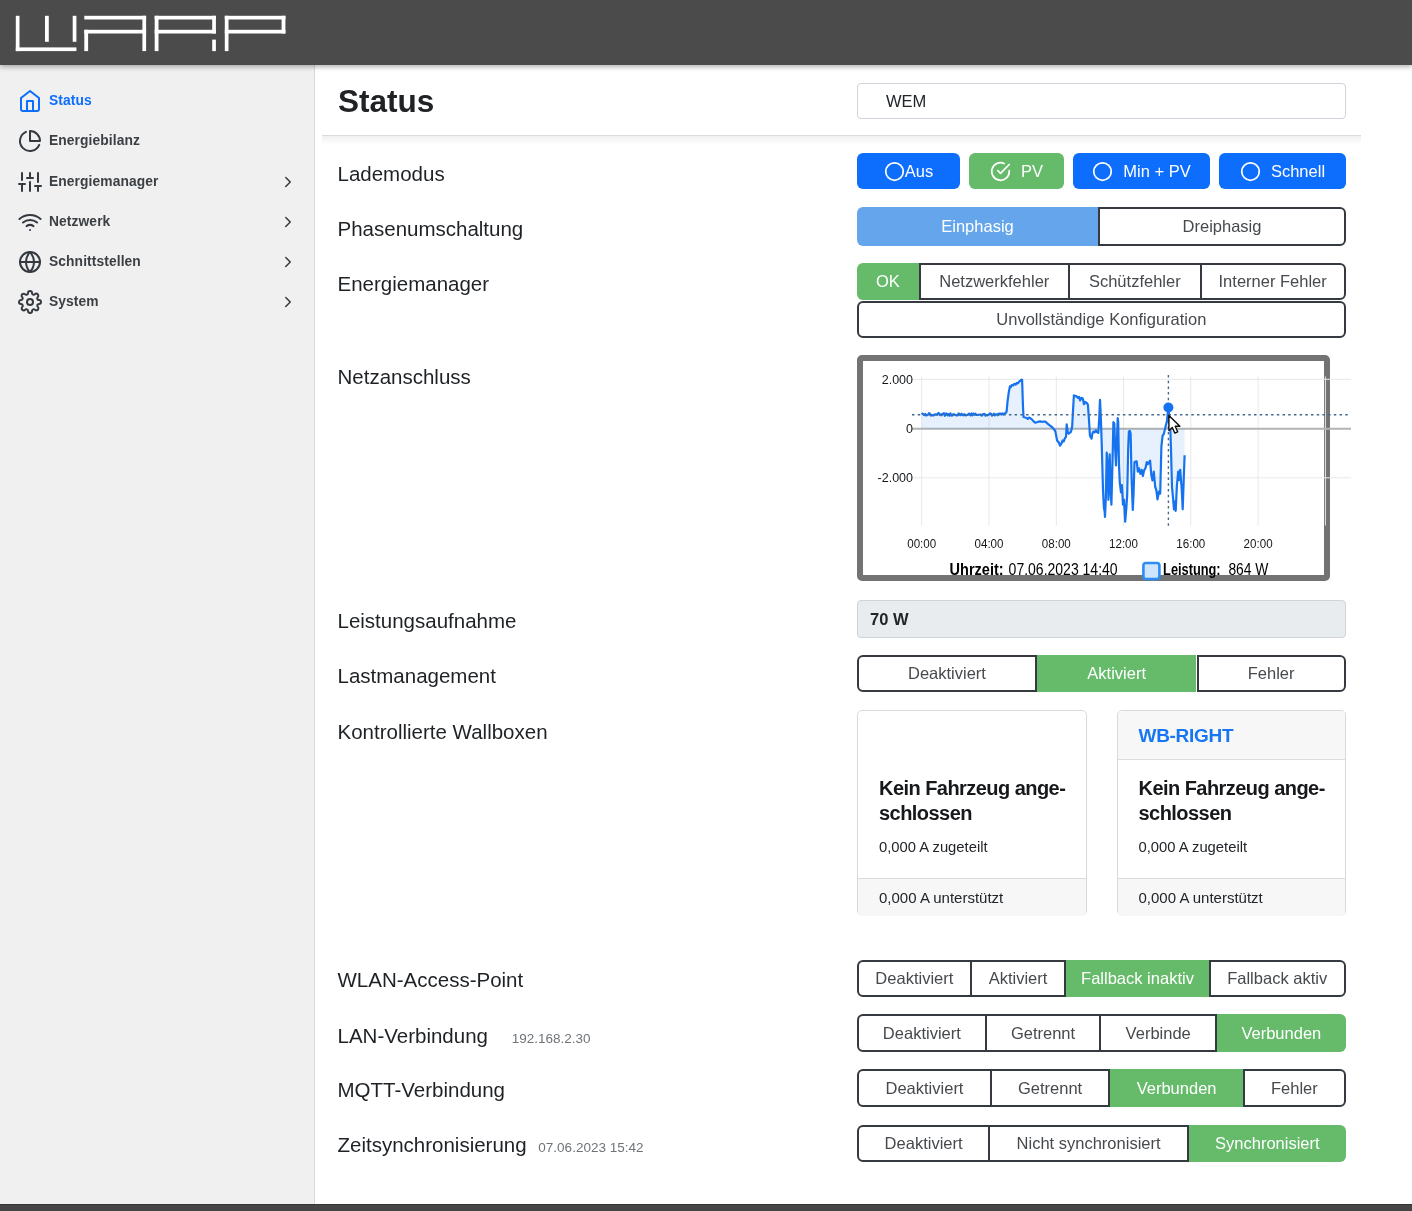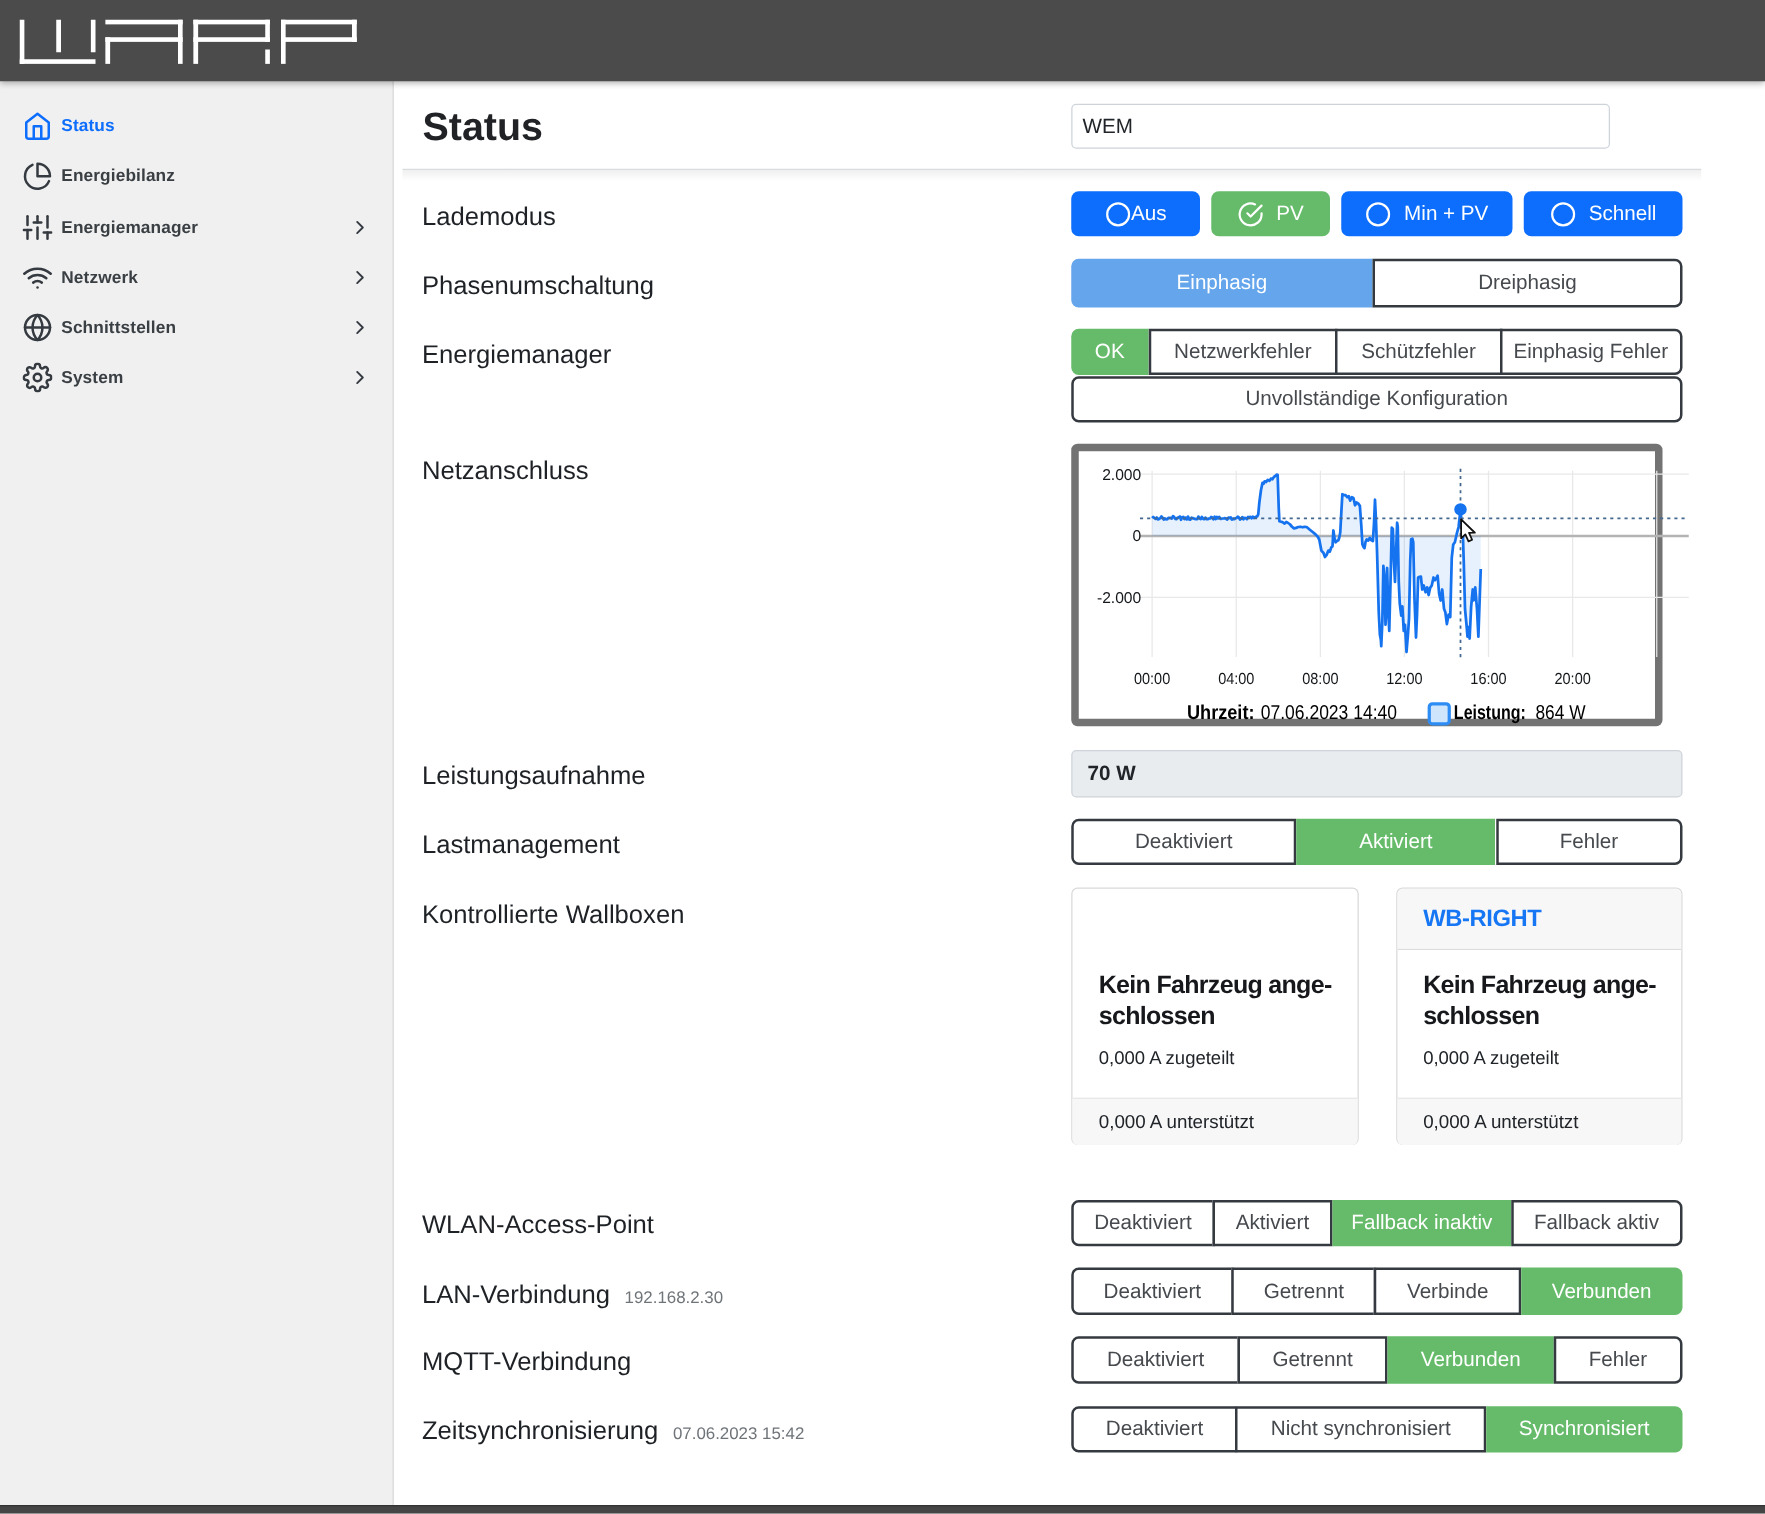--- a/index.html
+++ b/index.html
@@ -7,21 +7,21 @@
   body { font-family:"Liberation Sans",sans-serif; background:#fff; color:#212529; position:relative; }
   .topbar { position:absolute; left:0; top:0; width:1412px; height:65px; background:#4b4b4b; box-shadow:0 2px 5px rgba(0,0,0,.3); z-index:20; }
   .sidebar { position:absolute; left:0; top:65px; width:315px; height:1139px; background:#f0f0f0; border-right:1px solid #d9d9d9; z-index:5; }
   .navitem { position:absolute; left:0; width:315px; height:40px; }
   .navitem .ic { position:absolute; left:18px; top:8px; width:24px; height:24px; }
   .navitem .lbl { position:absolute; left:49px; top:0; height:40px; line-height:40px; font-size:13.8px; font-weight:700; color:#3a3f44; letter-spacing:0.1px; }
   .navitem .chev { position:absolute; left:279px; top:11px; width:18px; height:18px; }
   .navitem.active .lbl { color:#0d6efd; }
   .footer { position:absolute; left:0; top:1204px; width:1412px; height:7px; background:#454545; border-top:1px solid #333; z-index:20; }
   .h1 { position:absolute; left:338px; top:83px; font-size:31.5px; font-weight:700; color:#202225; }
-  .weminput { position:absolute; left:857px; top:83px; width:431px; height:36px; border:1px solid #ced4da; border-radius:4px; background:#fff; font-size:16.5px; line-height:34px; padding-left:8px; color:#212529; }
+  .weminput { position:absolute; left:857px; top:83px; width:489px; height:36px; border:1px solid #ced4da; border-radius:4px; background:#fff; font-size:16.5px; line-height:34px; padding-left:28px; color:#212529; }
   .hr { position:absolute; left:322px; top:135px; width:1039px; height:1px; background:#d9dcdf; }
   .hrshadow { position:absolute; left:322px; top:136px; width:1039px; height:9px; background:linear-gradient(to bottom, rgba(130,130,130,.12), rgba(130,130,130,0)); }
   .rowlabel { position:absolute; left:337.5px; font-size:20.5px; color:#1e2125; white-space:nowrap; }
   .sublabel { font-size:13.5px; color:#6f7479; }
   .btn { position:absolute; display:flex; align-items:center; justify-content:center; font-size:16.5px; white-space:nowrap; }
   .bblue { background:#0d6efd; color:#fff; border-radius:6px; }
   .bgreen { background:#66bb6a; color:#fff; }
   .bwhite { background:#fff; color:#46494d; border:2px solid #343a40; }
   .blightblue { background:#64a5eb; color:#fff; }
   .rl { border-radius:6px 0 0 6px; }
@@ -160,21 +160,21 @@
   </div>
 
   <div class="rowlabel" style="top:216.5px">Phasenumschaltung</div>
   <div class="btn blightblue rl" style="left:857px;top:207px;width:241px;height:39px">Einphasig</div>
   <div class="btn bwhite rr" style="left:1098px;top:207px;width:248px;height:39px">Dreiphasig</div>
 
   <div class="rowlabel" style="top:272px">Energiemanager</div>
   <div class="btn bgreen rl" style="left:857px;top:263px;width:61.6px;height:37px">OK</div>
   <div class="btn bwhite" style="left:918.6px;top:263px;width:151.4px;height:37px">Netzwerkfehler</div>
   <div class="btn bwhite" style="left:1068px;top:263px;width:133.6px;height:37px">Schützfehler</div>
-  <div class="btn bwhite rr" style="left:1199.6px;top:263px;width:146.1px;height:37px">Einphasig Fehler</div>
+  <div class="btn bwhite rr" style="left:1199.6px;top:263px;width:146.1px;height:37px">Interner Fehler</div>
   <div class="btn bwhite ra" style="left:857px;top:301px;width:488.7px;height:37px">Unvollständige Konfiguration</div>
 
   <div class="rowlabel" style="top:364.5px">Netzanschluss</div>
   <div class="chartbox">
   <svg width="492" height="225" viewBox="0 0 492 225" style="position:absolute;left:-3px;top:-1px" font-family="Liberation Sans, sans-serif">
     <g stroke="#e8e8e8" stroke-width="1">
         <line x1="61.7" y1="16.5" x2="61.7" y2="165.6"></line>
         <line x1="129.0" y1="16.5" x2="129.0" y2="165.6"></line>
         <line x1="196.3" y1="16.5" x2="196.3" y2="165.6"></line>
         <line x1="263.5" y1="16.5" x2="263.5" y2="165.6"></line>
@@ -238,21 +238,21 @@
     <div class="cardbody-sub">0,000 A zugeteilt</div>
     <div class="cardfoot">0,000 A unterstützt</div>
   </div>
 
   <div class="rowlabel" style="top:968px">WLAN-Access-Point</div>
   <div class="btn bwhite rl" style="left:857px;top:959.5px;width:114.7px;height:37px">Deaktiviert</div>
   <div class="btn bwhite" style="left:969.7px;top:959.5px;width:96.6px;height:37px">Aktiviert</div>
   <div class="btn bgreen" style="left:1066.3px;top:959.5px;width:142.4px;height:37px">Fallback inaktiv</div>
   <div class="btn bwhite rr" style="left:1208.7px;top:959.5px;width:137px;height:37px">Fallback aktiv</div>
 
-  <div class="rowlabel" style="top:1023.5px">LAN-Verbindung <span class="sublabel" style="margin-left:6px">192.168.2.30</span></div>
+  <div class="rowlabel" style="top:1023.5px">LAN-Verbindung <span class="sublabel" style="margin-left:18px">192.168.2.30</span></div>
   <div class="btn bwhite rl" style="left:857px;top:1014px;width:129.7px;height:38px">Deaktiviert</div>
   <div class="btn bwhite" style="left:984.7px;top:1014px;width:116.7px;height:38px">Getrennt</div>
   <div class="btn bwhite" style="left:1099.4px;top:1014px;width:117.6px;height:38px">Verbinde</div>
   <div class="btn bgreen rr" style="left:1217px;top:1014px;width:128.7px;height:38px">Verbunden</div>
 
   <div class="rowlabel" style="top:1078px">MQTT-Verbindung</div>
   <div class="btn bwhite rl" style="left:857px;top:1069px;width:135px;height:38px">Deaktiviert</div>
   <div class="btn bwhite" style="left:990px;top:1069px;width:120.1px;height:38px">Getrennt</div>
   <div class="btn bgreen" style="left:1110.1px;top:1069px;width:133px;height:38px">Verbunden</div>
   <div class="btn bwhite rr" style="left:1243.1px;top:1069px;width:102.6px;height:38px">Fehler</div>

